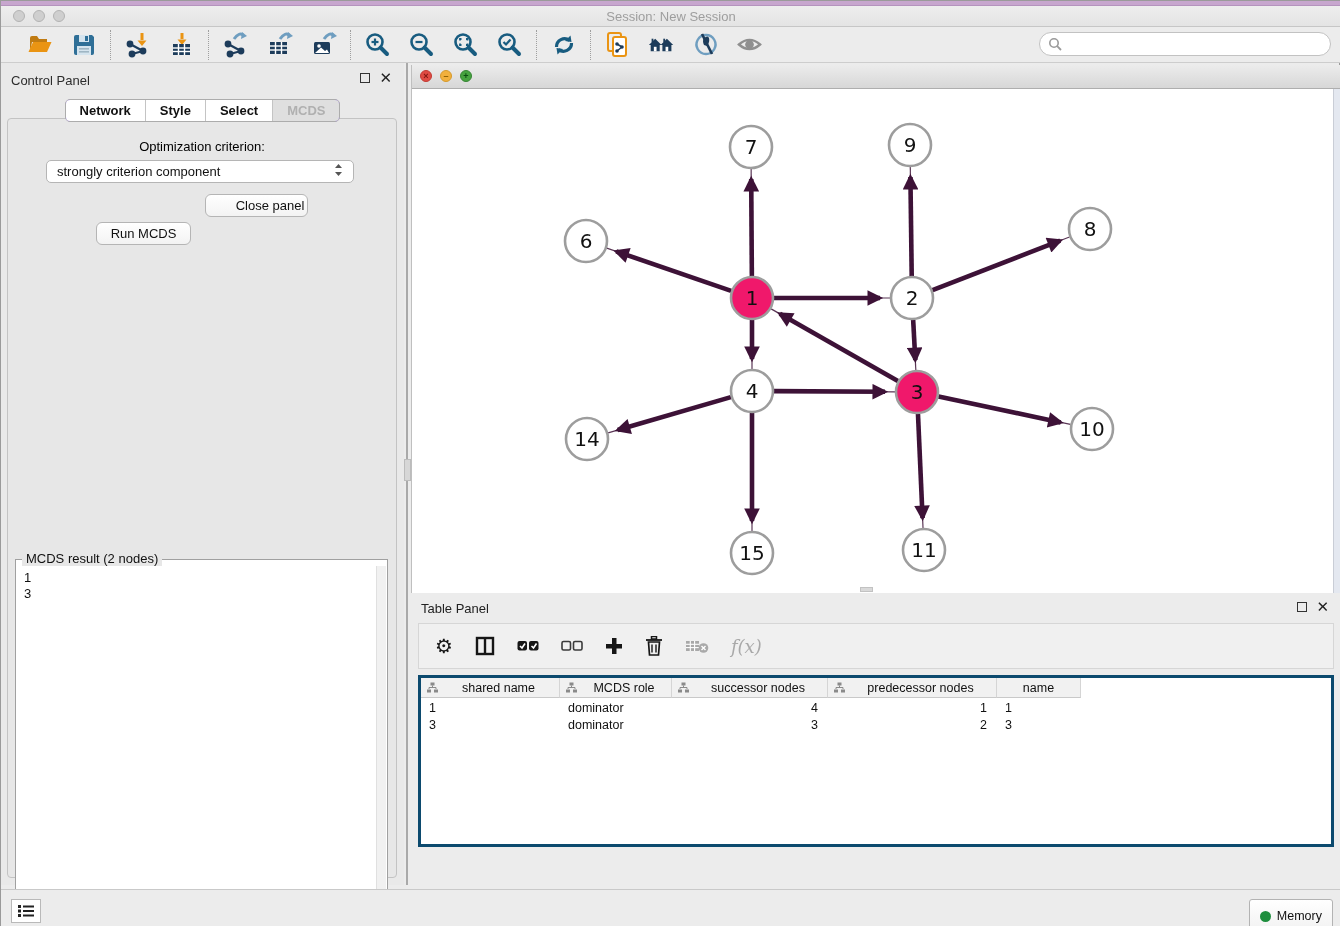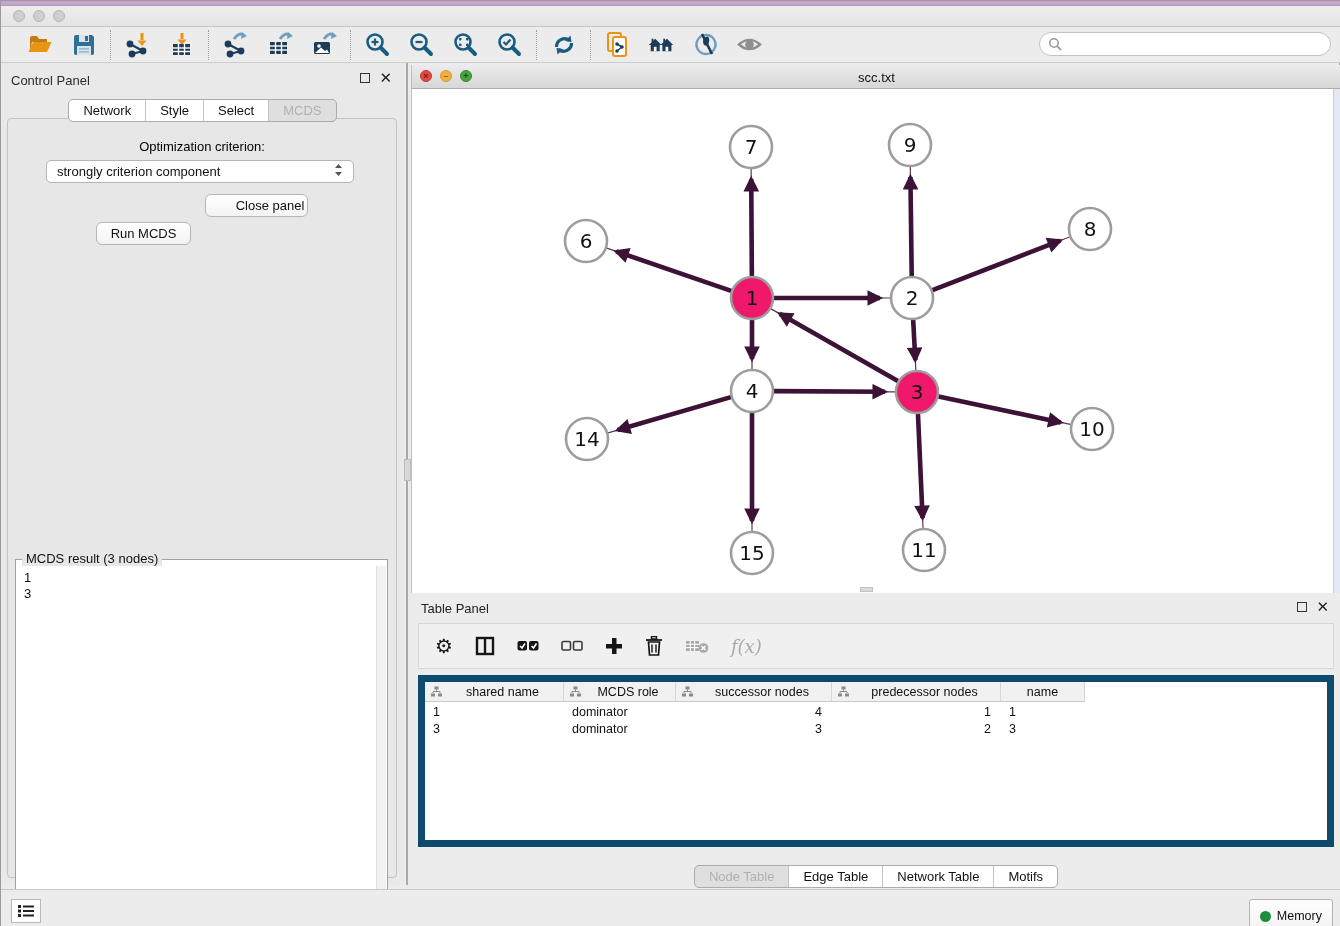--- a/index.html
+++ b/index.html
@@ -21,21 +21,21 @@
   .tbi { width:27px; height:27px; display:flex; align-items:center; justify-content:center; cursor:default; }
   .search-wrap { position:absolute; right:10px; top:5px; width:292px; height:24px; background:#fff; border:1px solid #c2c2c2; border-radius:13px; display:flex; align-items:center; padding-left:8px; }
 
   
   .control-panel { position:absolute; left:0; top:62px; width:403px; height:822px; background:#e9e9e9; }
   .panel-head { position:absolute; left:10px; top:10px; font-size:13px; color:#2c2c2c; }
   .panel-head-icons { position:absolute; right:12px; top:9px; display:flex; gap:9px; align-items:center; }
   .float-ico { width:10px; height:10px; border:1.6px solid #333; }
   .close-ico { font-size:15px; font-weight:bold; color:#222; line-height:12px; }
 
-  .seg { display:inline-flex; border:1px solid #acacac; border-radius:5px; overflow:hidden; background:#8b5cf6; }
+  .seg { display:inline-flex; border:1px solid #acacac; border-radius:5px; overflow:hidden; background:#8b5cf6;font-weight:bold; }
   .seg .tab { font-size:13px; color:#111; background:#fff; padding:3px 14px; border-left:1px solid #c4c4c4; white-space:nowrap; }
   .seg .tab:first-child { border-left:none; }
   .seg .tab.selected { background:#dfdfdf; color:#b0b0b0; }
   .cp-tabs { position:absolute; left:0; right:0; top:36px; text-align:center; z-index:2; }
 
   .cp-body { position:absolute; left:6px; top:55px; width:390px; height:760px; background:#e7e7e7; border:1px solid #c3c3c3; border-radius:4px; }
   .opt-label { position:absolute; left:0; right:0; top:20px; text-align:center; font-size:13px; color:#000000; }
   .cp-select { position:absolute; left:38px; top:41px; width:308px; height:23px; background:#fff; border:1px solid #b5b5b5; border-radius:5px; font-size:13px; color:#111; display:flex; align-items:center; padding:0 10px; }
   .cp-select .stepper { margin-left:auto; }
   .btn { position:absolute; height:23px; background:linear-gradient(#ffffff,#f3f3f3); border:1px solid #b5b5b5; border-radius:6px; font-size:13px; color:#111; display:flex; align-items:center; justify-content:center; }
@@ -66,21 +66,21 @@
 
   
   .table-panel { position:absolute; left:410px; top:592px; width:930px; height:296px; background:#ececec; }
   .tp-head { position:absolute; left:10px; top:8px; font-size:13px; color:#222; }
   .tp-head-icons { position:absolute; right:12px; top:8px; display:flex; gap:9px; align-items:center; }
   .tp-toolbar { position:absolute; left:7px; top:30px; width:916px; height:46px; background:#f0f0f0; border:1px solid #d6d6d6; display:flex; align-items:center; gap:22px; padding-left:16px; }
   .tpi { display:flex; align-items:center; justify-content:center; height:24px; }
   .gear-glyph { font-size:20px; color:#161616; font-family:"DejaVu Sans",sans-serif; }
   .fx-glyph { font-family:"DejaVu Serif",serif; font-style:italic; font-size:18px; color:#a9a9a9; }
 
-  .tp-table { position:absolute; left:7px; top:82px; width:916px; height:172px; background:#fff; border:7px solid #0c4a6e; }
+  .tp-table { position:absolute; left:7px; top:82px; width:916px; height:172px; background:#fff; border:3px solid #0c4a6e; }
   .tp-hrow { position:absolute; left:0; top:0; height:20px; display:flex; }
   .tp-hcell { height:20px; background:#f1f1f1; border-right:1px solid #d5d5d5; border-bottom:1px solid #c9c9c9; display:flex; align-items:center; font-size:12.5px; color:#111; }
   .tp-hcell .hlabel { flex:1; text-align:center; }
   .tp-row { position:absolute; left:0; height:17px; display:flex; font-size:12.5px; color:#111; }
   .tp-cell { height:17px; display:flex; align-items:center; }
 
   .tp-tabs { position:absolute; left:0; right:0; top:272px; text-align:center; }
 
   
   .statusbar { position:absolute; left:0; top:888px; width:1340px; height:38px; background:#ececec; border-top:1px solid #c9c9c9; }
@@ -93,20 +93,21 @@
 
 <div class="app">
 
   <div class="titlebar">
     <div class="accent"></div>
     <div class="traffic main">
       <div class="tl"></div>
       <div class="tl"></div>
       <div class="tl"></div>
     </div>
+    <div class="app-title">Session: New Session</div>
   </div>
 
   <div class="toolbar">
     <div class="tb-group">
       <div class="tbi">
         <svg width="27" height="27" viewBox="0 0 27 27">
             <path d="M4 21 V7 q0-2 2-2 h5 l2 3 h8 v3 H6 z" fill="#c07b12"></path>
             <path d="M2.5 21 L7 11 h18.5 L21 21 z" fill="#ea9413"></path>
           </svg>
       </div>
@@ -289,21 +290,21 @@
         <span class="stepper">
           <svg width="9" height="14" viewBox="0 0 9 14">
               <path d="M1 5 L4.5 1 L8 5 z" fill="#555"></path>
               <path d="M1 9 L4.5 13 L8 9 z" fill="#555"></path>
             </svg>
         </span>
       </div>
       <div class="btn btn-run">Run MCDS</div>
       <div class="btn btn-close">Close panel</div>
       <div class="mcds-group">
-        <div class="mcds-label">MCDS result (3 nodes)</div>
+        <div class="mcds-label">MCDS result (2 nodes)</div>
         <div class="mcds-list" id="mcds-list">
             <div>1</div>
             <div>3</div>
           </div>
         <div class="mcds-scroll"></div>
       </div>
     </div>
   </div>
 
   <div class="splitter">
@@ -311,21 +312,20 @@
     <div class="grip"></div>
   </div>
 
   <div class="net-window">
     <div class="net-titlebar">
       <div class="traffic net">
         <div class="tl red">×</div>
         <div class="tl yellow">–</div>
         <div class="tl green">+</div>
       </div>
-      <div class="net-title">scc.txt</div>
     </div>
     <svg class="net-canvas" id="net-canvas" width="922" height="504" viewBox="0 0 922 504">
         <defs>
           <marker id="arrow" viewBox="0 0 10 10" refX="8" refY="5" markerWidth="4.2" markerHeight="3.4" orient="auto">
             <path d="M0 0 L10 5 L0 10 z" fill="#3d1237"></path>
           </marker>
         </defs>
         <line x1="339.860930201927" y1="188.00046049097114" x2="339.14569216940987" y2="79.99951758088737" stroke="#3d1237" stroke-width="1.2" opacity="0.85"></line>
         <line x1="339.85430783059013" y1="187.00048241911261" x2="339.211915882778" y2="89.99929829947254" stroke="#3d1237" stroke-width="4.6" marker-end="url(#arrow)"></line>
         <line x1="320.13828360996655" y1="202.18001304679575" x2="194.80751240860647" y2="159.14474823669016" stroke="#3d1237" stroke-width="1.2" opacity="0.85"></line>
@@ -537,28 +537,20 @@
           </div>
           <div class="tp-row" style="top: 38px;">
             <div class="tp-cell" style="width: 139px; justify-content: flex-start; padding: 0px 0px 0px 8px;">3</div>
             <div class="tp-cell" style="width: 112px; justify-content: flex-start; padding: 0px 0px 0px 8px;">dominator</div>
             <div class="tp-cell" style="width: 156px; justify-content: flex-end; padding: 0px 10px 0px 0px;">3</div>
             <div class="tp-cell" style="width: 169px; justify-content: flex-end; padding: 0px 10px 0px 0px;">2</div>
             <div class="tp-cell" style="width: 84px; justify-content: flex-start; padding: 0px 0px 0px 8px;">3</div>
           </div>
         </div>
     </div>
-    <div class="tp-tabs">
-      <span class="seg" id="tp-seg">
-          <span class="tab selected">Node Table</span>
-          <span class="tab">Edge Table</span>
-          <span class="tab">Network Table</span>
-          <span class="tab">Motifs</span>
-        </span>
-    </div>
   </div>
 
   <div class="statusbar">
     <div class="sb-left-btn">
       <svg width="18" height="14" viewBox="0 0 18 14">
           <rect x="1" y="1" width="3" height="3" fill="#222"></rect>
           <rect x="6" y="1.5" width="11" height="2" fill="#222"></rect>
           <rect x="1" y="5.5" width="3" height="3" fill="#222"></rect>
           <rect x="6" y="6" width="11" height="2" fill="#222"></rect>
           <rect x="1" y="10" width="3" height="3" fill="#222"></rect>

